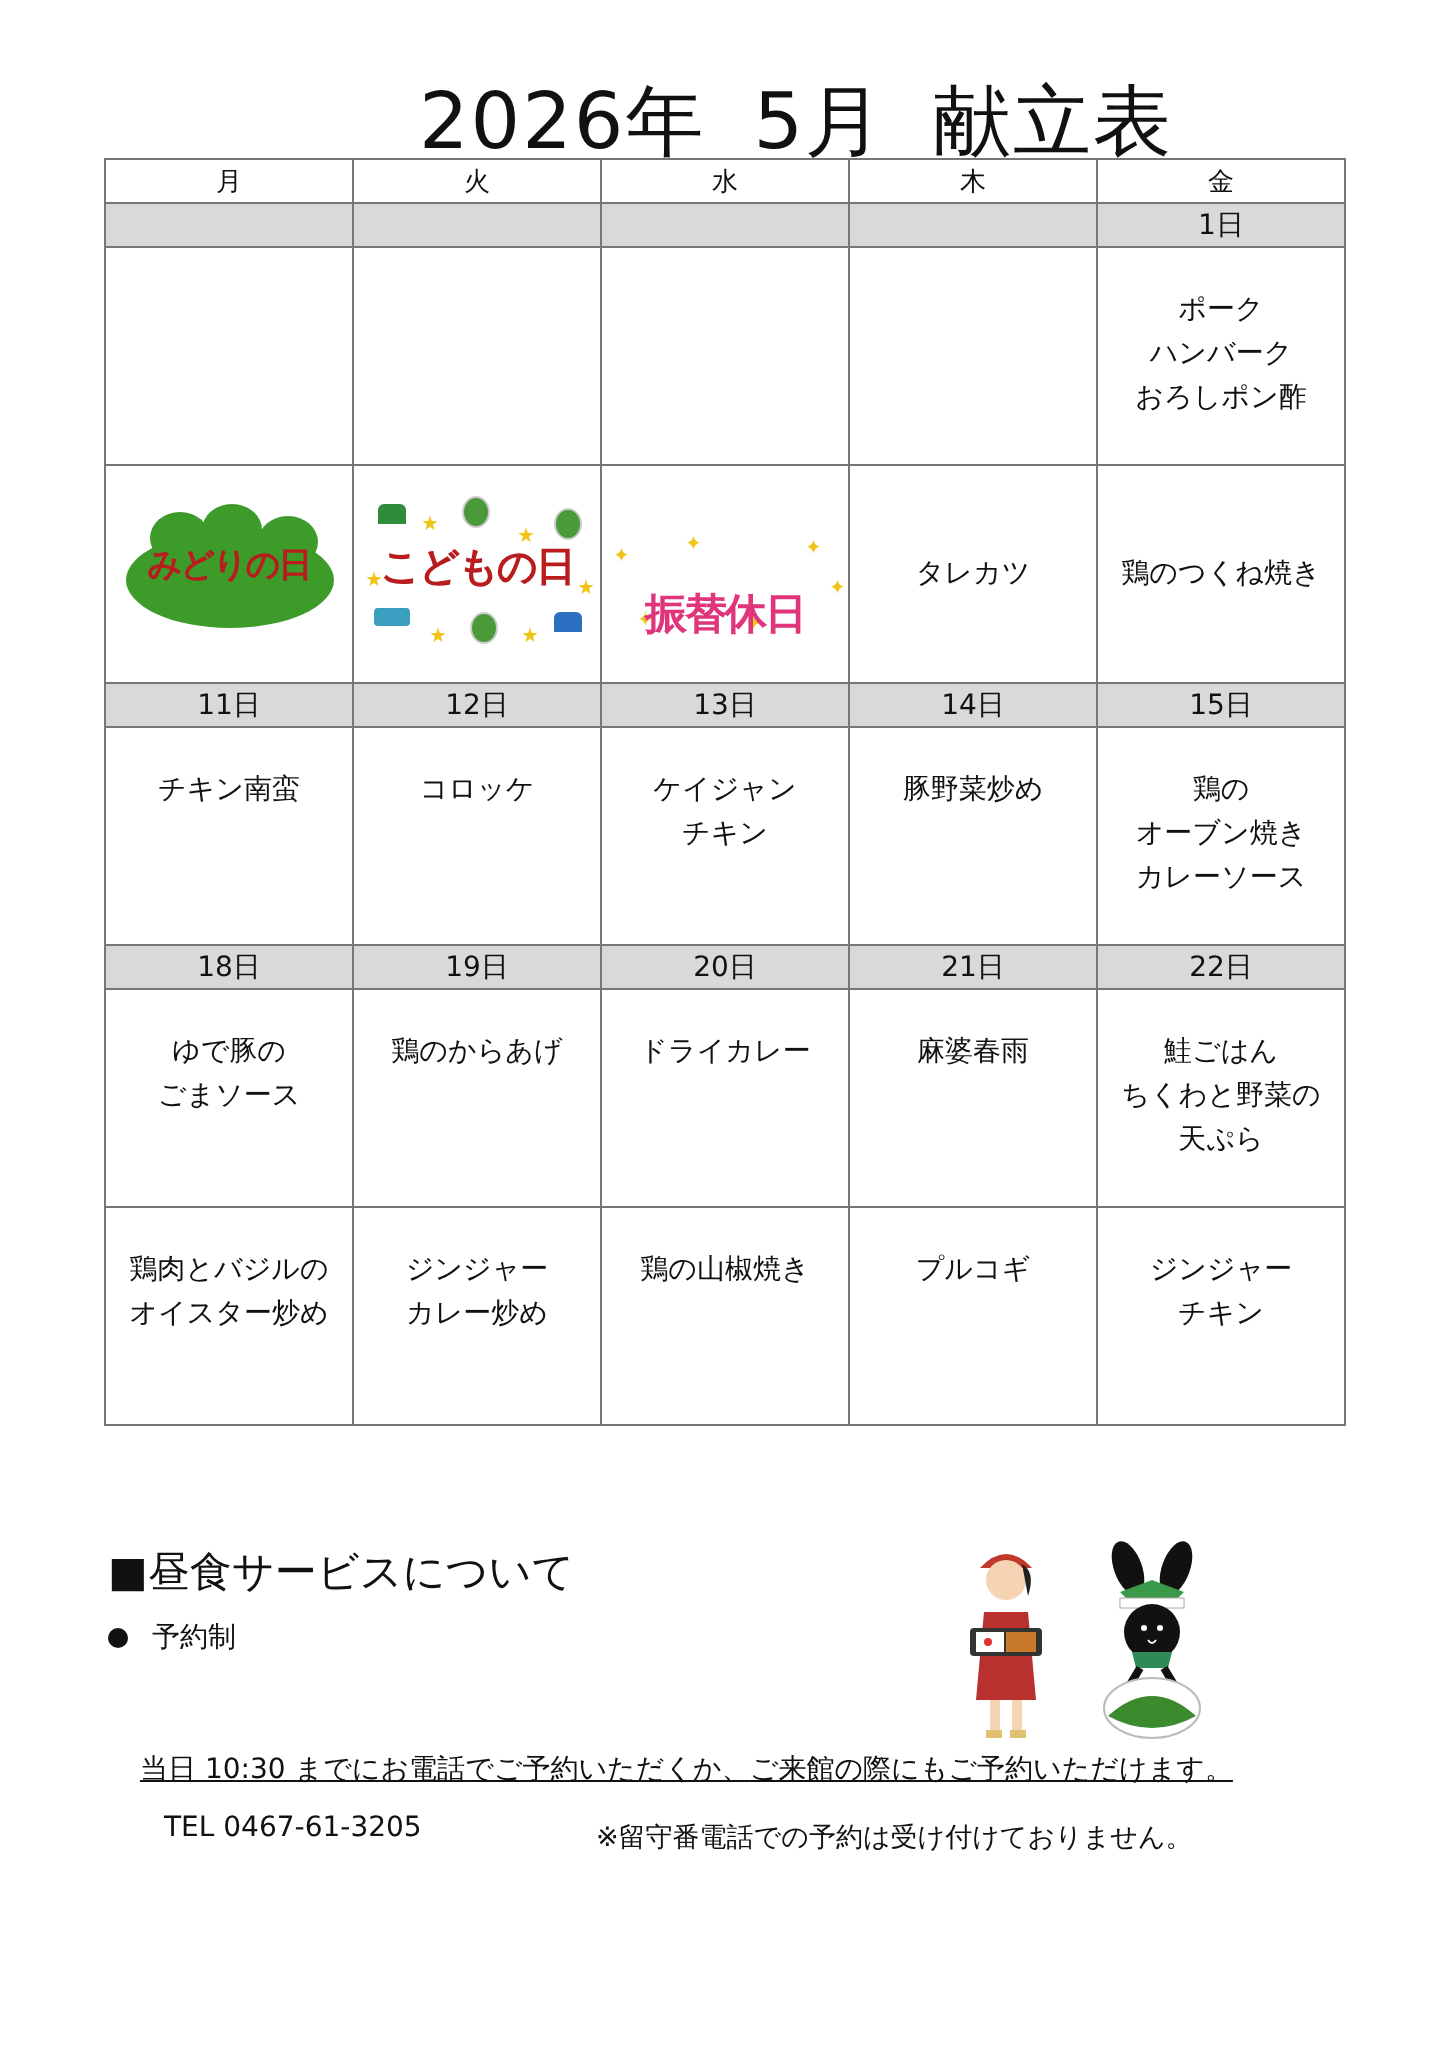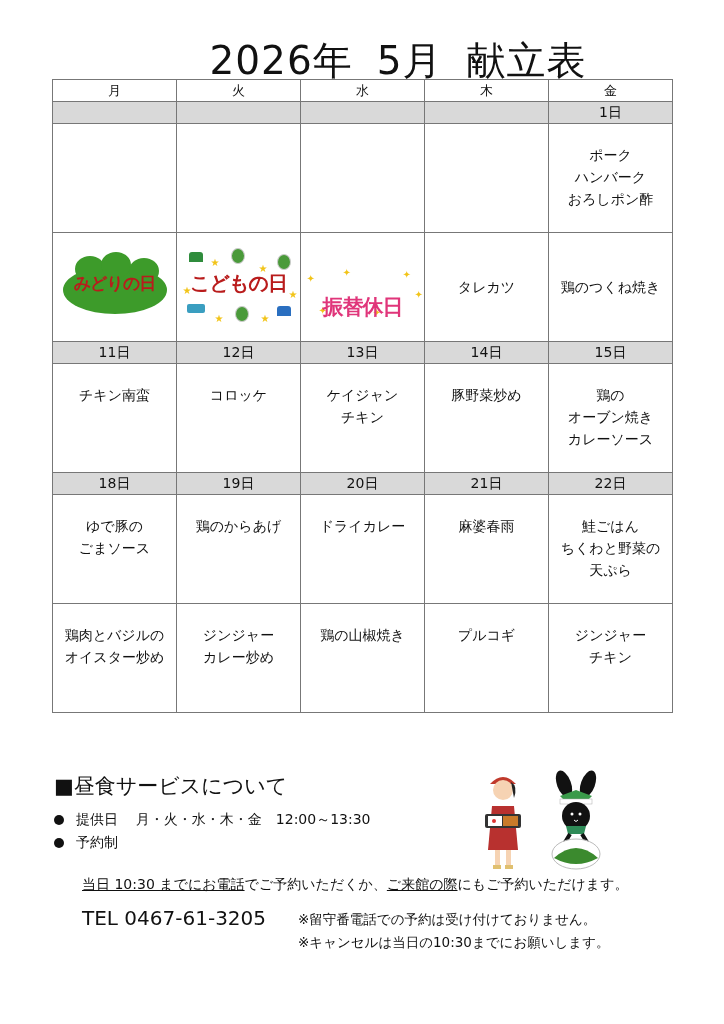--- a/index.html
+++ b/index.html
@@ -25,23 +25,23 @@
   .star{position:absolute;color:#f2c418;font-size:10px;}
   .kabuto{position:absolute;width:14px;height:10px;background:#2f8c3c;border-radius:3px 3px 0 0;}
   .leaf{position:absolute;width:12px;height:14px;background:#4a9a3a;border-radius:50%;border:1px solid #ccc;}
   .koi{position:absolute;width:18px;height:9px;background:#3a9ec0;border-radius:2px;}
   .badge-furikae{display:inline-block;width:120px;height:60px;position:relative;}
   .badge-furikae .txt{position:absolute;left:0;right:0;top:18px;font-weight:bold;font-size:21px;color:#e0357a;letter-spacing:-1px;margin-top:24px;}
   .section{position:absolute;left:54px;top:772px;font-size:21px;}
   .bullets{position:absolute;left:54px;top:808px;font-size:14px;line-height:23px;}
   .bullets .b{display:block;white-space:nowrap;}
   .bullets .dot{display:inline-block;width:10px;height:10px;border-radius:50%;background:#111;margin-right:12px;vertical-align:-1px;}
-  .note{position:absolute;left:82px;top:876px;font-size:14px;white-space:nowrap;}
+  .note{position:absolute;left:70px;top:876px;font-size:14px;white-space:nowrap;text-decoration:underline;}
   .note u{text-decoration:underline;}
-  .tel{position:absolute;left:82px;top:906px;font-size:20px;white-space:nowrap;}
+  .tel{position:absolute;left:82px;top:906px;font-size:14px;white-space:nowrap;}
   .warn{position:absolute;left:298px;top:908px;font-size:13.5px;line-height:23px;white-space:nowrap;}
   .illus{position:absolute;}
   .waitress{left:482px;top:772px;width:42px;height:98px;}
   .rabbit{left:548px;top:770px;width:56px;height:100px;}
 </style>
 </head>
 <body>
 
 <div class="title">
   <span>2026年</span><span>5月</span><span>献立表</span>
@@ -233,30 +233,28 @@
       <span class="line">チキン</span>
     </div>
         </td>
   </tr>
 </tbody>
   </table>
 
 <div class="section">■昼食サービスについて</div>
 
 <div class="bullets">
-  <span class="b"><span class="dot"></span><span>提供日</span>&nbsp;&nbsp;&nbsp;&nbsp;<span>月・火・水・木・金　12:00～13:30</span></span>
   <span class="b"><span class="dot"></span><span>予約制</span></span>
 </div>
 
 <div class="note"><u>当日 10:30 までにお電話</u><span>でご予約いただくか、</span><u>ご来館の際</u><span>にもご予約いただけます。</span></div>
 
 <div class="tel">TEL 0467-61-3205</div>
 <div class="warn">
   <div>※留守番電話での予約は受け付けておりません。</div>
-  <div>※キャンセルは当日の10:30までにお願いします。</div>
 </div>
 
 <svg class="illus waitress" viewBox="0 0 42 98">
   <path d="M8 12 Q21 -2 34 12 Z" fill="#c0392b"></path>
   <circle cx="21" cy="18" r="10" fill="#f6d3b3"></circle>
   <path d="M29 10 Q36 14 32 26 Z" fill="#222"></path>
   <rect x="11" y="30" width="20" height="10" fill="#fff"></rect>
   <path d="M10 34 L32 34 L36 78 L6 78 Z" fill="#b8312f"></path>
   <rect x="3" y="42" width="36" height="14" rx="2" fill="#333"></rect>
   <rect x="6" y="44" width="14" height="10" fill="#fff"></rect>

